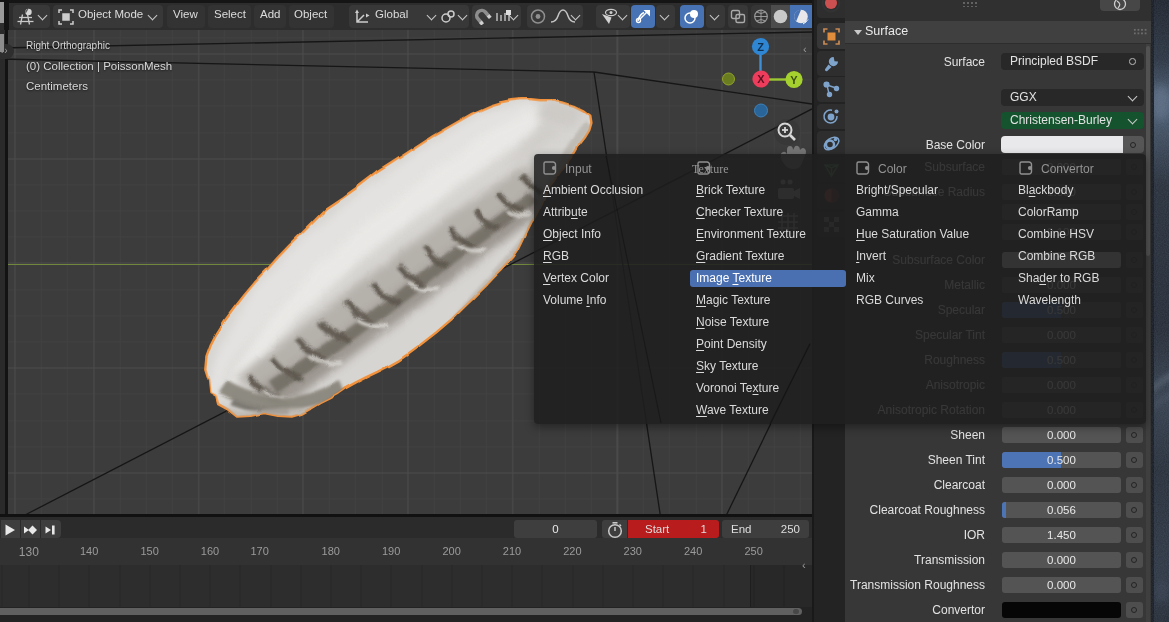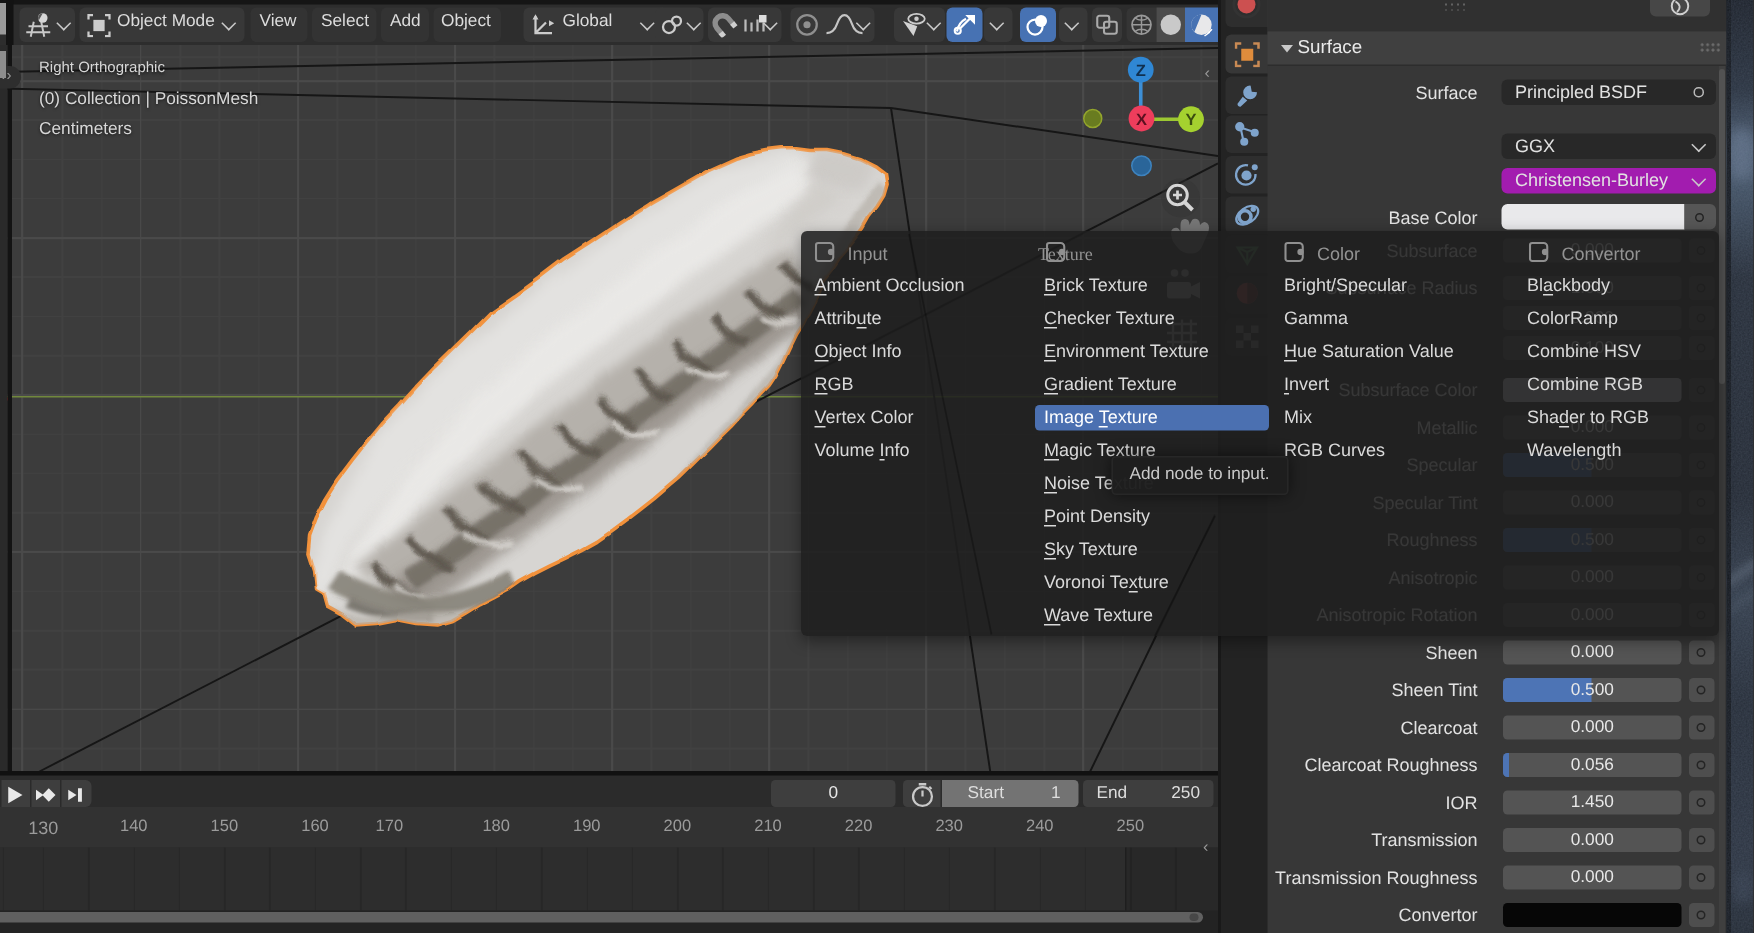--- a/index.html
+++ b/index.html
@@ -266,21 +266,21 @@
         <rect x="51" y="3.5" width="2.6" height="9" fill="#e8e8e8"></rect>
   </svg>
   <div class="abs" style="left:514px;top:6px;width:83px;height:18px;background:#3e3e3e;border-radius:3px;color:#e8e8e8;font-size:11.5px;text-align:center;line-height:18px;">0</div>
   <div class="abs" style="left:602px;top:6px;width:25px;height:18px;background:#3e3e3e;border-radius:3px 0 0 3px;"></div>
   <svg class="abs" style="left:606px;top:7px;" width="18" height="18" viewBox="0 0 18 18">
     <circle cx="9" cy="10" r="6.3" fill="none" stroke="#c9c9c9" stroke-width="1.5"></circle>
     <line x1="9" y1="10" x2="9" y2="6" stroke="#c9c9c9" stroke-width="1.5"></line>
     <line x1="6.5" y1="1.8" x2="11.5" y2="1.8" stroke="#c9c9c9" stroke-width="1.6"></line>
     <line x1="13.5" y1="3.5" x2="15" y2="5" stroke="#c9c9c9" stroke-width="1.4"></line>
   </svg>
-  <div class="abs" style="left:628px;top:6px;width:91px;height:18px;background:#737373;border-radius:0 3px 3px 0;color:#dedede;font-size:11.5px;line-height:18px;text-align:center;">
+  <div class="abs" style="left:628px;top:6px;width:91px;height:18px;background:#b91c1c;border-radius:0 3px 3px 0;color:#dedede;font-size:11.5px;line-height:18px;text-align:center;">
     <span style="position:absolute;left:17px;">Start</span>
         <span style="position:absolute;right:12px;">1</span>
       </div>
   <div class="abs" style="left:722px;top:6px;width:87px;height:18px;background:#3e3e3e;border-radius:3px;color:#dedede;font-size:11.5px;line-height:18px;">
     <span style="position:absolute;left:9px;">End</span>
         <span style="position:absolute;right:9px;">250</span>
       </div>
 
   <div class="abs" id="ruler" style="left:0;top:24px;width:812px;height:27px;background:#323232;">
         <div style="position:absolute;left:8.8px;top:7px;width:40px;text-align:center;color:#9b9b9b;font-size:12px;">130</div>
@@ -386,21 +386,21 @@
 
   <div class="rlbl" style="left:60px;top:54px;width:80px;">Surface</div>
   <div class="abs" style="left:156px;top:53px;width:143px;height:17px;background:#282828;border-radius:4px;color:#e2e2e2;font-size:12px;line-height:17px;">
     <span style="position:absolute;left:9px;">Principled BSDF</span>
     <i style="position:absolute;right:8px;top:5px;width:4.6px;height:4.6px;border:1.5px solid #b9b9b9;border-radius:50%;"></i>
   </div>
   <div class="abs" style="left:156px;top:89px;width:143px;height:17px;background:#282828;border-radius:4px;color:#e2e2e2;font-size:12px;line-height:17px;">
     <span style="position:absolute;left:9px;">GGX</span>
         <div class="chev" style="right:8px;top:4px;"></div>
       </div>
-  <div class="abs" style="left:156px;top:112px;width:143px;height:17px;background:#a21caf;border-radius:4px;color:#e2e2e2;font-size:12px;line-height:17px;">
+  <div class="abs" style="left:156px;top:112px;width:143px;height:17px;background:#14532d;border-radius:4px;color:#e2e2e2;font-size:12px;line-height:17px;">
     <span style="position:absolute;left:9px;">Christensen-Burley</span>
         <div class="chev" style="right:8px;top:4px;"></div>
       </div>
   <div class="rlbl" style="left:60px;top:137px;width:80px;">Base Color</div>
   <div class="abs" style="left:156px;top:136px;width:122px;height:17px;background:#e9e9eb;border-radius:4px 0 0 4px;"></div>
   <div class="abs" style="left:278px;top:136px;width:21px;height:17px;background:#565656;border-radius:0 4px 4px 0;">
     <i style="position:absolute;left:7px;top:5.5px;width:4px;height:4px;border:1.6px solid #242424;border-radius:50%;display:block;"></i>
       </div>
 </div>
 
@@ -567,16 +567,13 @@
       <div class="mi" style="left:856px;top:271px;z-index:50;">Mix</div>
       <div class="mi" style="left:856px;top:293px;z-index:50;">RGB Curves</div>
       <div class="mi" style="left:1018px;top:183px;z-index:50;">Bl<u>a</u>ckbody</div>
       <div class="mi" style="left:1018px;top:205px;z-index:50;">ColorRamp</div>
       <div class="mi" style="left:1018px;top:227px;z-index:50;">Combine HSV</div>
       <div class="mi" style="left:1018px;top:249px;z-index:50;">Combine RGB</div>
       <div class="mi" style="left:1018px;top:271px;z-index:50;">Sha<u>d</u>er to RGB</div>
       <div class="mi" style="left:1018px;top:293px;z-index:50;">Wavelength</div>
     </div>
 
-<div class="abs" id="tooltip" style="left:741px;top:304px;width:118px;height:26px;background:rgba(30,30,30,0.97);border:1px solid #272727;border-radius:3px;box-sizing:border-box;z-index:60;box-shadow:0 0 10px rgba(0,0,0,0.55);">
-  <div style="position:absolute;left:11px;top:5px;color:#c9c9c9;font-size:11.5px;white-space:nowrap;">Add node to input.</div>
-</div>
 
 </div>
 </body></html>

